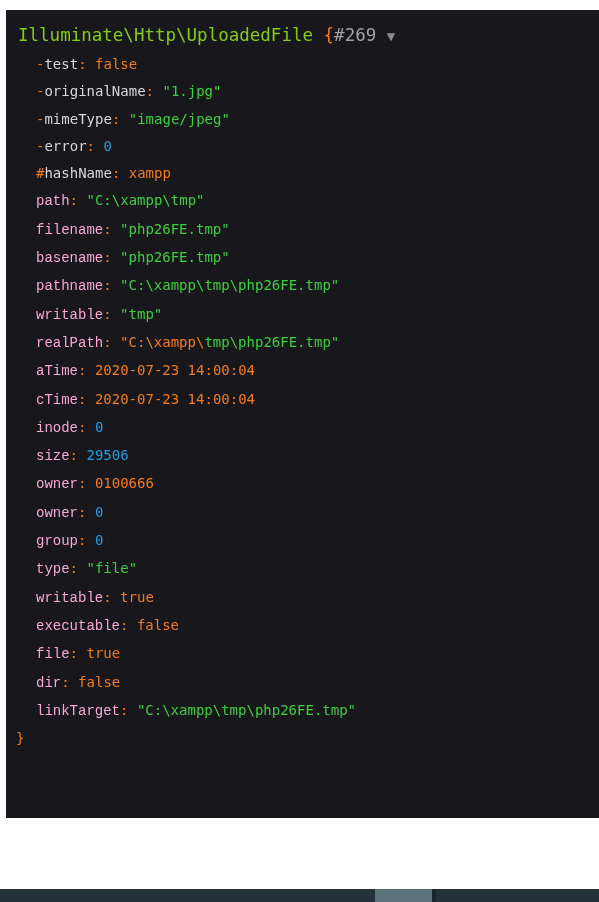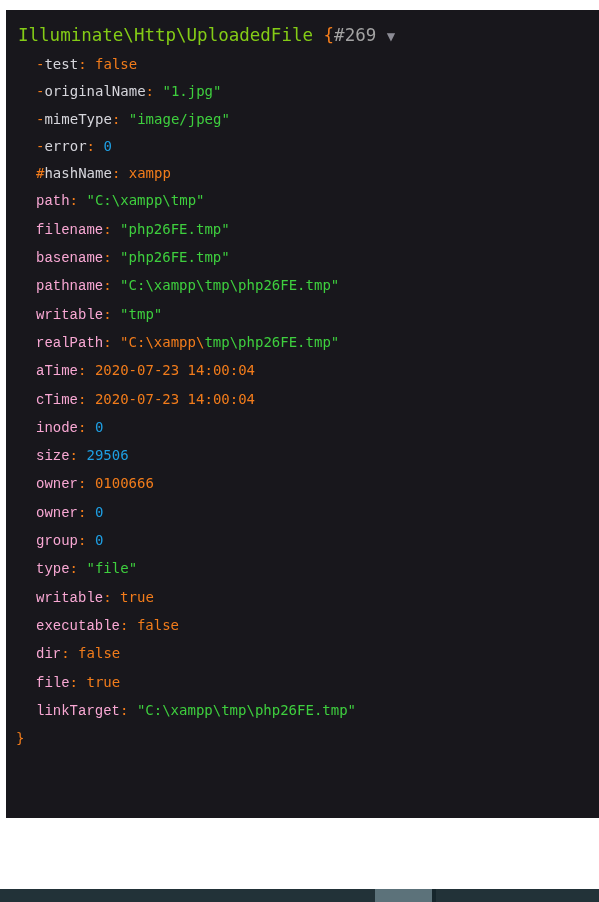--- a/index.html
+++ b/index.html
@@ -114,22 +114,22 @@
         <div class="dump-line"><span class="indent"></span><span class="key-pub">aTime</span><span class="punct">:</span><span> </span><span class="date">2020-07-23 14:00:04</span></div>
         <div class="dump-line"><span class="indent"></span><span class="key-pub">cTime</span><span class="punct">:</span><span> </span><span class="date">2020-07-23 14:00:04</span></div>
         <div class="dump-line"><span class="indent"></span><span class="key-pub">inode</span><span class="punct">:</span><span> </span><span class="num">0</span></div>
         <div class="dump-line"><span class="indent"></span><span class="key-pub">size</span><span class="punct">:</span><span> </span><span class="num">29506</span></div>
         <div class="dump-line"><span class="indent"></span><span class="key-pub">owner</span><span class="punct">:</span><span> </span><span class="const">0100666</span></div>
         <div class="dump-line"><span class="indent"></span><span class="key-pub">owner</span><span class="punct">:</span><span> </span><span class="num">0</span></div>
         <div class="dump-line"><span class="indent"></span><span class="key-pub">group</span><span class="punct">:</span><span> </span><span class="num">0</span></div>
         <div class="dump-line"><span class="indent"></span><span class="key-pub">type</span><span class="punct">:</span><span> </span><span class="str">"file"</span></div>
         <div class="dump-line"><span class="indent"></span><span class="key-pub">writable</span><span class="punct">:</span><span> </span><span class="const">true</span></div>
         <div class="dump-line"><span class="indent"></span><span class="key-pub">executable</span><span class="punct">:</span><span> </span><span class="const">false</span></div>
+        <div class="dump-line"><span class="indent"></span><span class="key-pub">file</span><span class="punct">:</span><span> </span><span class="const">true</span></div>
         <div class="dump-line"><span class="indent"></span><span class="key-pub">dir</span><span class="punct">:</span><span> </span><span class="const">false</span></div>
-        <div class="dump-line"><span class="indent"></span><span class="key-pub">file</span><span class="punct">:</span><span> </span><span class="const">true</span></div>
         <div class="dump-line"><span class="indent"></span><span class="key-pub">linkTarget</span><span class="punct">:</span><span> </span><span class="str">"C:\xampp\tmp\php26FE.tmp"</span></div>
       </div>
 
     <div class="dump-line"><span class="punct">}</span></div>
 
   </div>
 
   <div class="scrollbar-track">
     <div class="scrollbar-thumb" style="left: 375px; width: 57px;"></div>
     <div class="scrollbar-gap" style="left: 432px;"></div>

